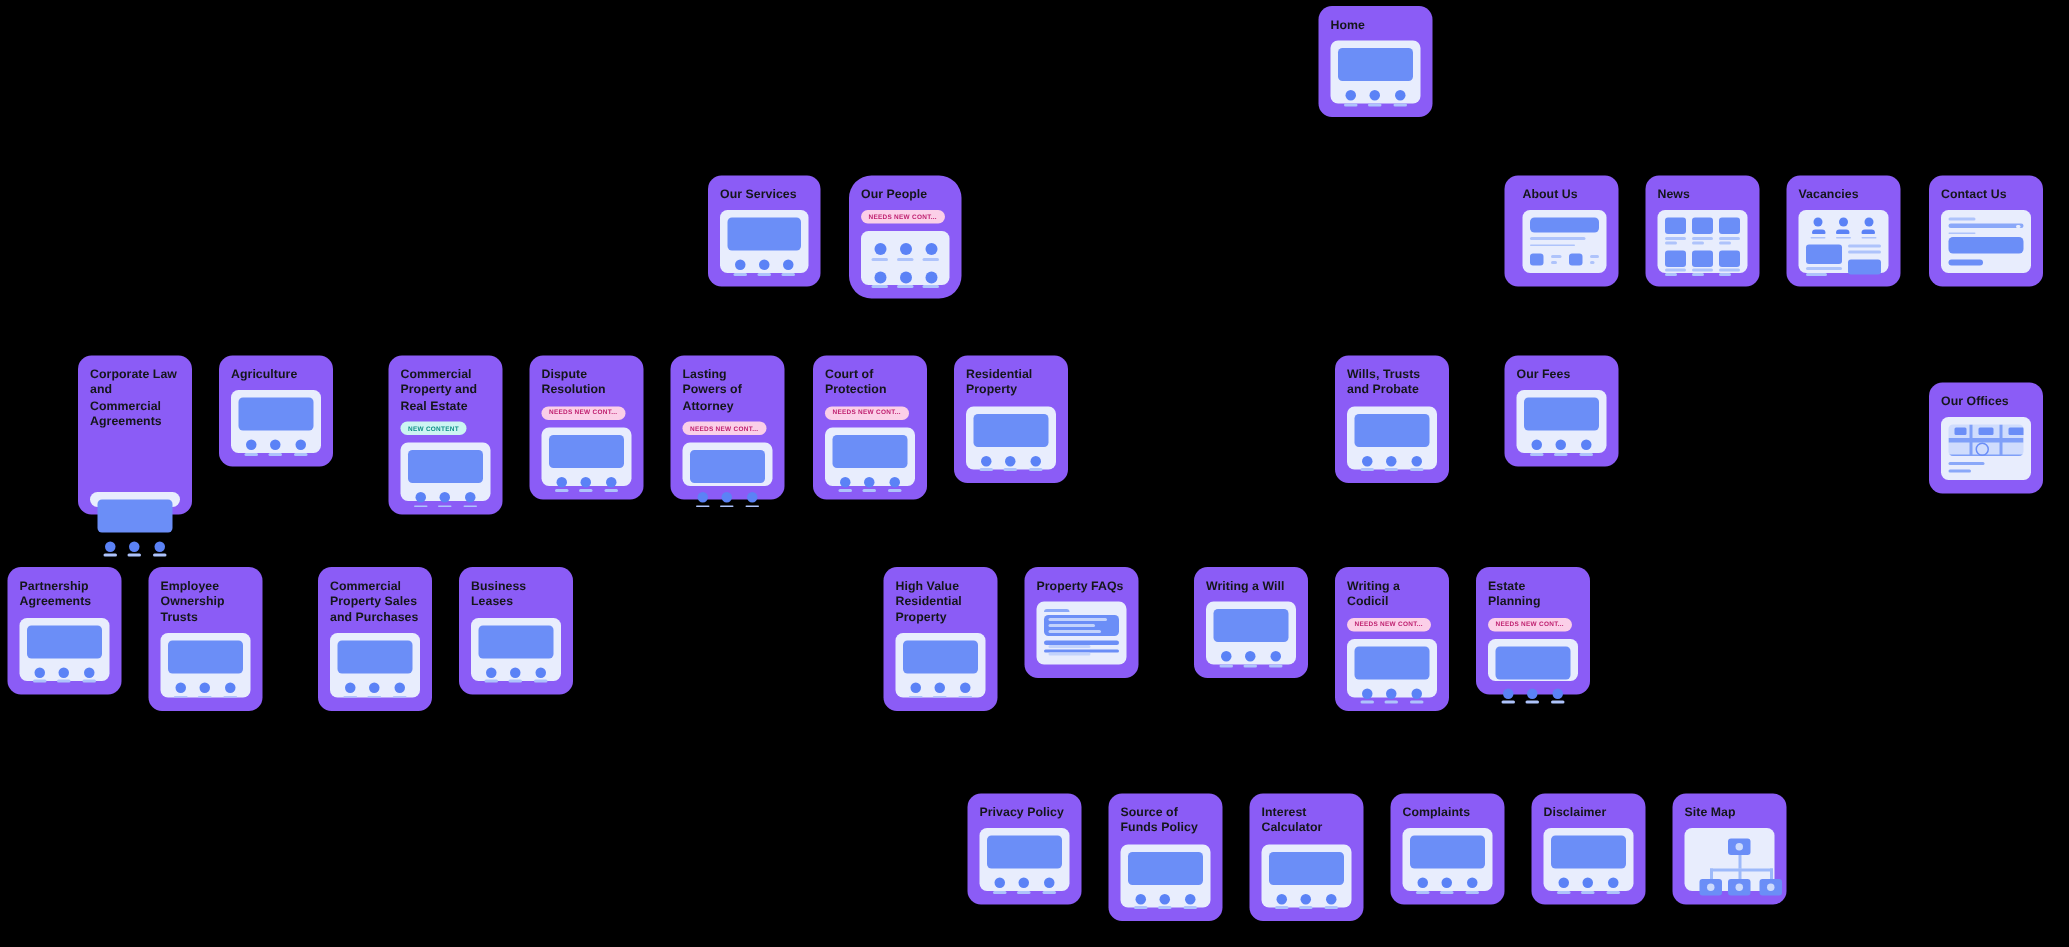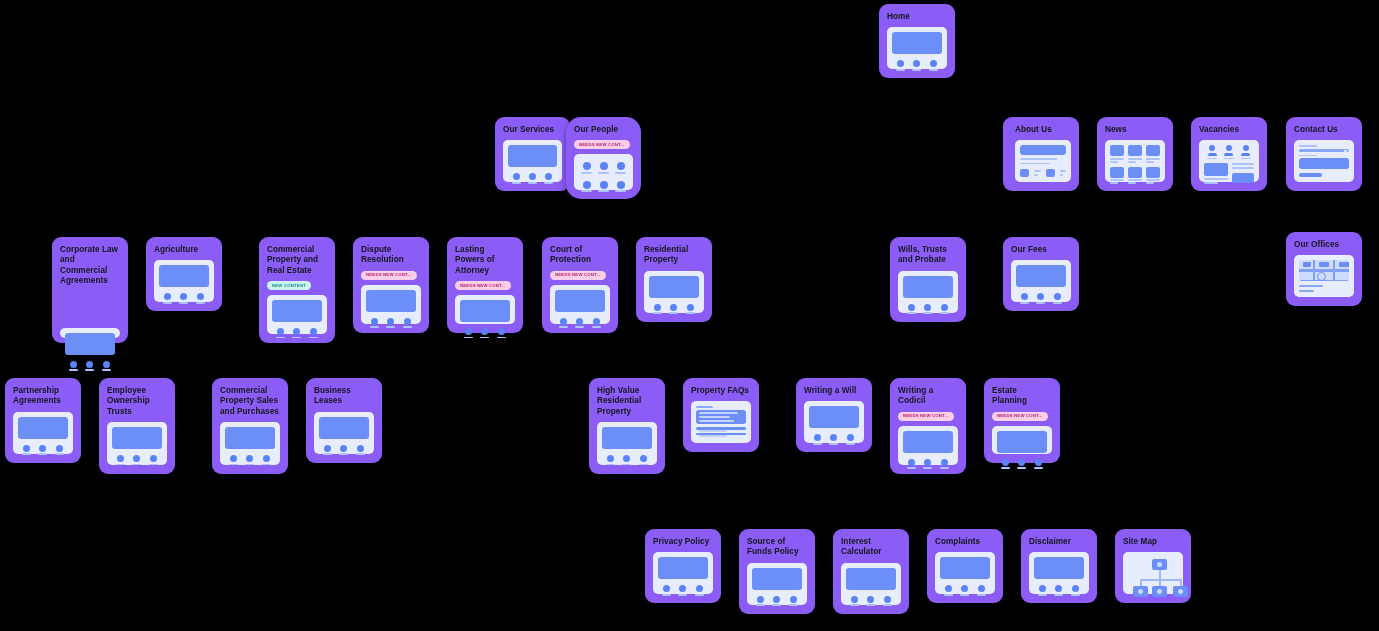--- a/index.html
+++ b/index.html
@@ -163,21 +163,21 @@
             <i></i>
             <u></u>
           </div>
           <div class="dot">
             <i></i>
             <u></u>
           </div>
         </div>
       </div>
     </div>
-    <div class="node" style="left: 495px; top: 117px; width: 75px; height: 74px;">
+    <div class="node" style="left: 472px; top: 117px; width: 75px; height: 74px;">
       <div class="node-title">Our Services</div>
       <div class="thumb">
         <div class="hero"></div>
         <div class="dots">
           <div class="dot">
             <i></i>
             <u></u>
           </div>
           <div class="dot">
             <i></i>
@@ -500,21 +500,21 @@
             <i></i>
             <u></u>
           </div>
           <div class="dot">
             <i></i>
             <u></u>
           </div>
         </div>
       </div>
     </div>
-    <div class="node" style="left: 1286px; top: 232px; width: 76px; height: 74px; justify-content: flex-end;">
+    <div class="node" style="left: 1286px; top: 255px; width: 76px; height: 74px; justify-content: flex-end;">
       <div class="node-title">Our Offices</div>
       <div class="thumb">
         <div class="map">
           <div class="rd" style="left: 0px; top: 9px; width: 100%; height: 2.4px;"></div>
           <div class="rd" style="left: 0px; top: 20px; width: 100%; height: 2.4px;"></div>
           <div class="rd" style="left: 14px; top: 0px; width: 2.4px; height: 100%;"></div>
           <div class="rd" style="left: 34px; top: 0px; width: 2.4px; height: 100%;"></div>
           <div class="blk" style="left: 4px; top: 2px; width: 8px; height: 5px;"></div>
           <div class="blk" style="left: 20px; top: 2px; width: 10px; height: 5px;"></div>
           <div class="blk" style="left: 40px; top: 2px; width: 12px; height: 5px;"></div>

